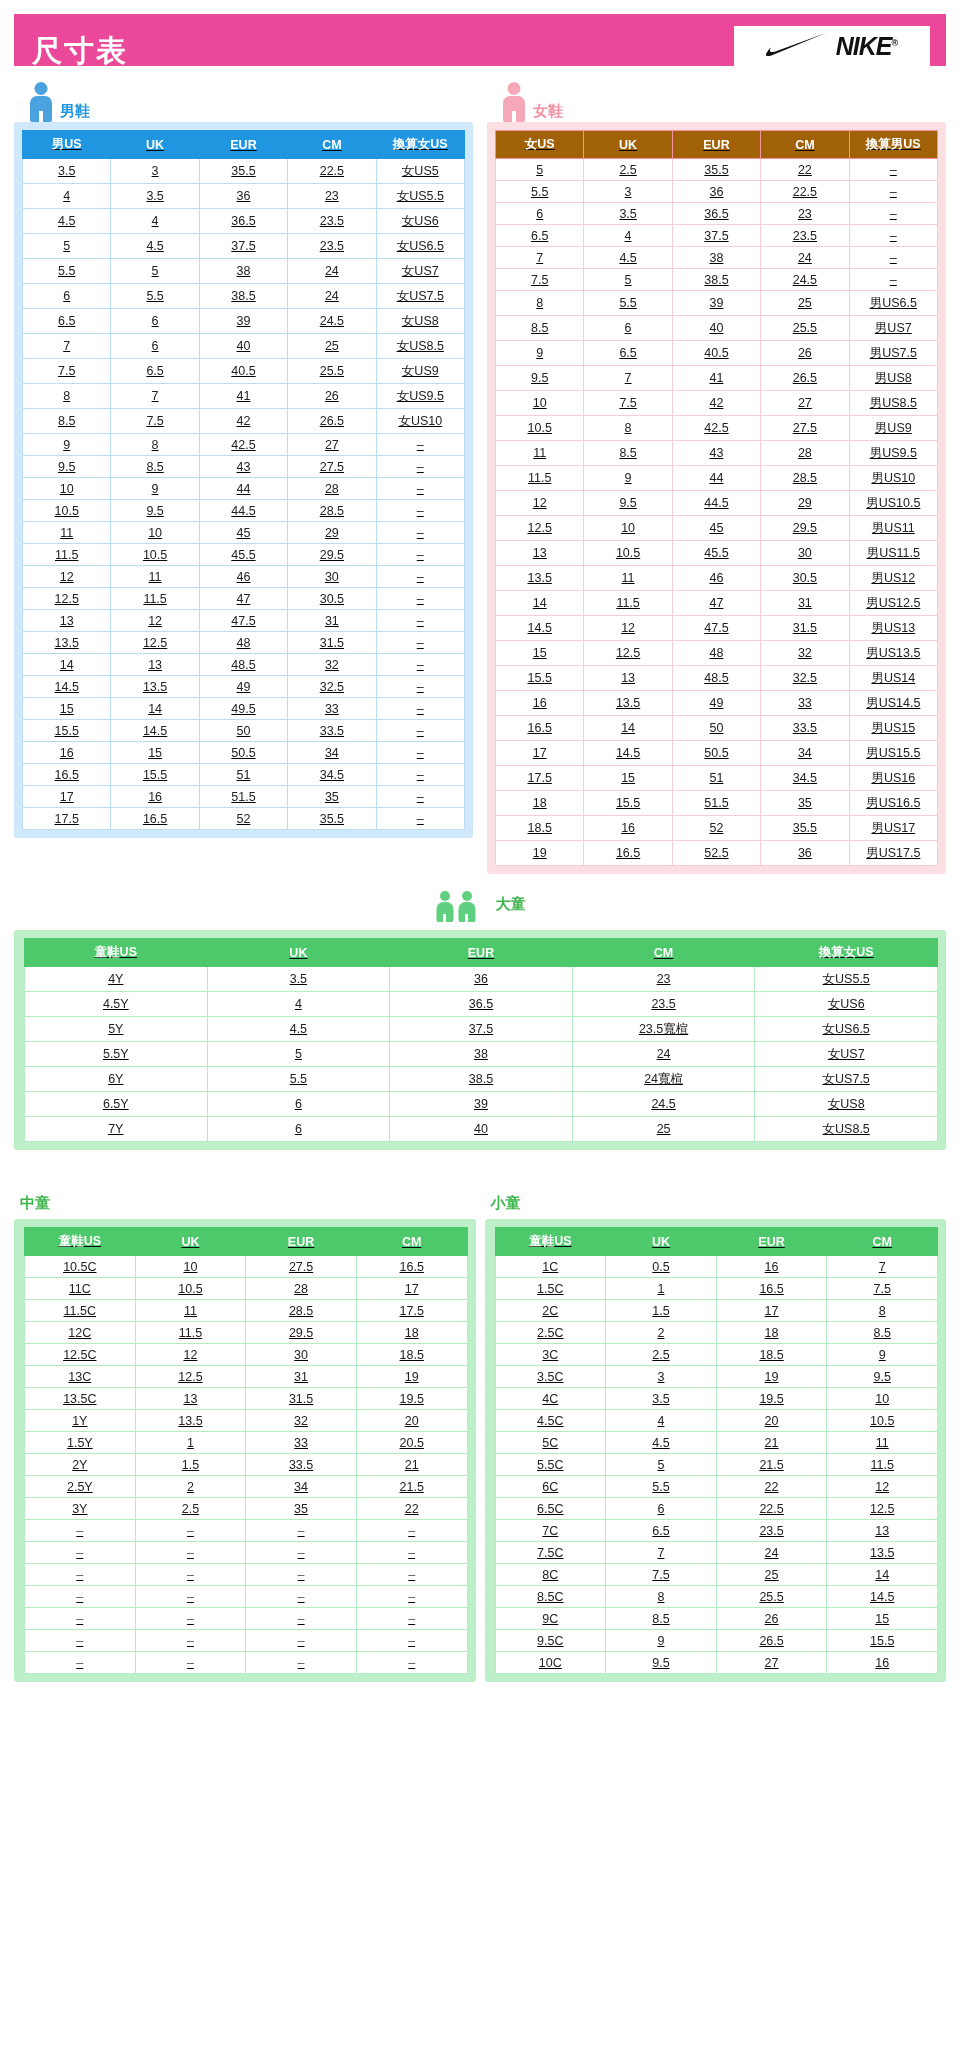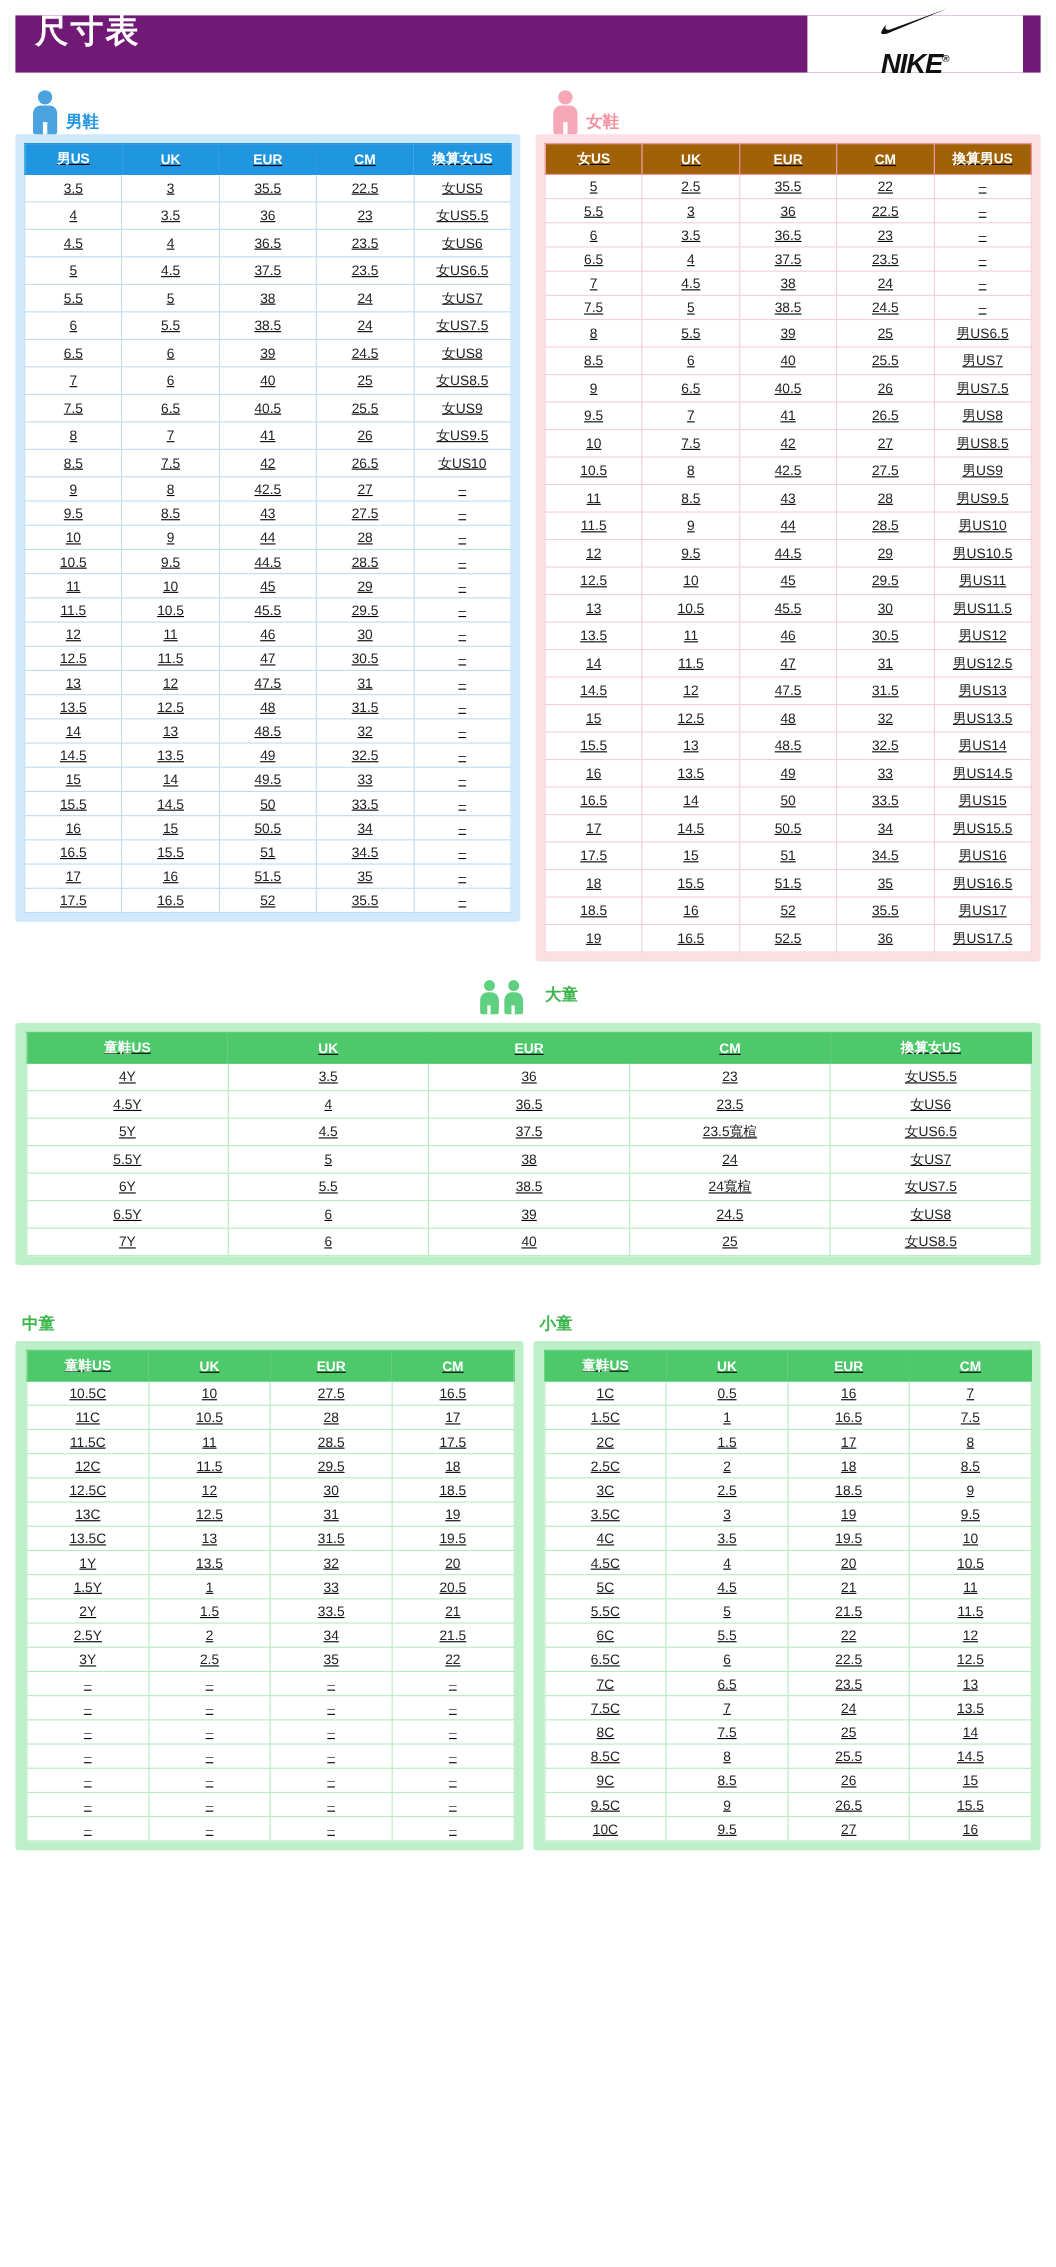--- a/index.html
+++ b/index.html
@@ -11,42 +11,41 @@
   body {
     width: 960px;
     min-height: 2061px;
     position: relative;
   }
 
   
   .header {
     margin: 14px 14px 0 14px;
     height: 52px;
-    background: #701a75;
+    background: #ec4899;
     display: flex;
-    align-items: flex-start;
+    align-items: flex-end;
     justify-content: space-between;
     padding: 0 16px 0 18px;
   }
   .header-title {
     color: #ffffff;
     font-size: 30px;
     font-weight: bold;
     letter-spacing: 2px;
     line-height: 1;
   }
   .brand-box {
     background: #ffffff;
     width: 196px;
-    height: 52px;
+    height: 40px;
     display: flex;
     align-items: center;
     justify-content: center;
     gap: 8px;
-    flex-direction: column;
   }
   .swoosh { display: block; }
   .brand-word {
     font-size: 25px;
     font-weight: bold;
     letter-spacing: -1px;
     color: #111;
     font-family: "Liberation Sans", sans-serif;
     position: relative;
     font-style: italic;

